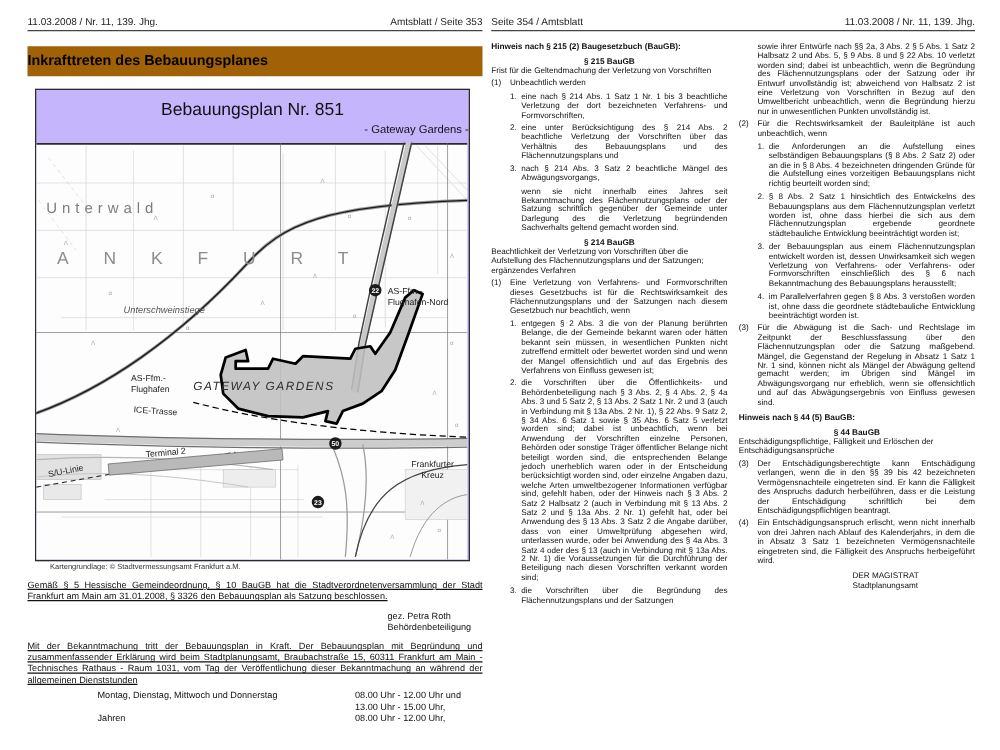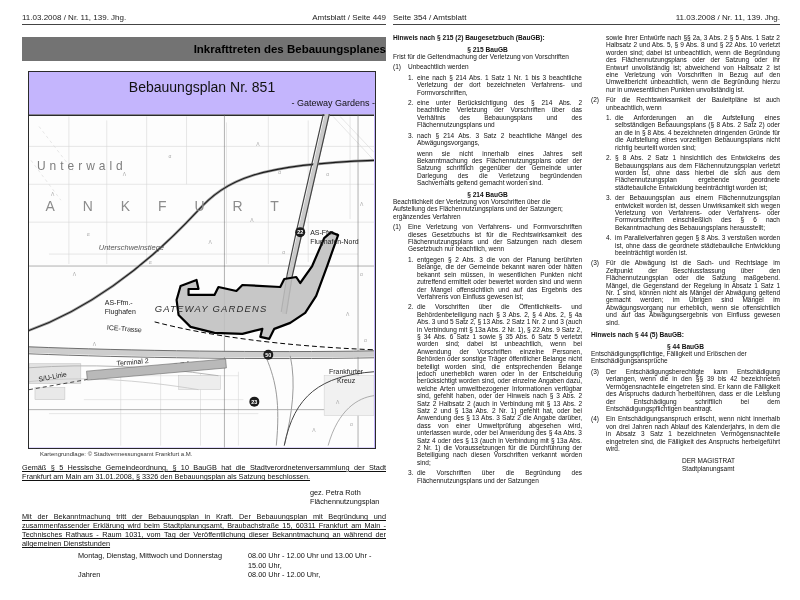--- a/index.html
+++ b/index.html
@@ -8,34 +8,34 @@
     font-family:"Liberation Sans","DejaVu Sans",sans-serif;color:#111;
     position:relative;
   }
   .page{position:absolute;top:0;height:444px;box-sizing:border-box;}
   #page-left{left:0;width:400px;padding:13px 14px 0 22px;}
   #page-right{left:388px;width:400px;padding:13px 8px 0 5px;}
 
   .pg-header{display:flex;justify-content:space-between;align-items:flex-end;
     font-size:8px;color:#222;border-bottom:1px solid #444;padding-bottom:2px;}
 
-  .title-bar{margin-top:12px;background:#737373;text-align:right;
+  .title-bar{margin-top:12px;background:#a16207;text-align:left;
     font-weight:bold;font-size:11.5px;padding:6px 0 6px 0;color:#000;}
 
   .map-box{margin-top:10px;margin-left:6px;width:348px;border:1.4px solid #2b2b2b;box-sizing:border-box;background:#c4b5fd;}
   .map-title{text-align:center;font-size:14px;margin-top:7px;color:#111;}
   .map-subtitle{text-align:right;font-size:9px;margin:3px 0 6px 0;color:#111;}
   .map-svg{display:block;}
 
   .map-caption{font-size:6px;color:#333;margin:2px 0 0 18px;}
 
   .body-text{font-size:7.3px;line-height:1.24;text-align:justify;margin-top:6px;color:#111;text-decoration:underline;}
   .sig-left{font-size:7.3px;line-height:1.24;margin:7px 0 0 288px;}
   .hours{margin:3px 0 0 56px;font-size:7.3px;line-height:1.3;}
-  .hours-row{display:flex;}
+  .hours-row{display:flex;gap:36px;}
   .hours-days{width:170px;flex:none;}
   .hours-times{flex:1;}
 
   .cols{display:flex;gap:9px;margin-top:9px;}
   .col{width:189px;flex:none;font-size:6.5px;line-height:1.14;text-align:justify;
     hyphens:auto;overflow-wrap:break-word;color:#111;}
   .h-bold{font-weight:bold;font-size:6.6px;margin:0 0 3px 0;text-align:left;}
   .h-center{font-weight:bold;font-size:6.6px;text-align:center;margin:4px 0 0 0;}
   .subhead{margin:0 0 3px 0;text-align:left;}
   .np{display:flex;margin:3px 0 0 0;}
@@ -55,21 +55,21 @@
   .t-gg{font-size:9.5px;fill:#2e2e2e;font-style:italic;letter-spacing:1.2px;}
   .t-badge{font-size:5.5px;fill:#fff;font-weight:bold;text-anchor:middle;}
   .t-tree{font-size:5px;fill:#a9a9a9;}
 </style>
 </head>
 <body>
 
 <div class="page" id="page-left">
   <div class="pg-header">
     <span>11.03.2008 / Nr. 11, 139. Jhg.</span>
-    <span>Amtsblatt / Seite 449</span>
+    <span>Amtsblatt / Seite 353</span>
   </div>
 
   <div class="title-bar">Inkrafttreten des Bebauungsplanes</div>
 
   <div class="map-box">
     <div class="map-title">Bebauungsplan Nr. 851</div>
     <div class="map-subtitle">- Gateway Gardens -</div>
 
     <svg class="map-svg" width="345" height="334" viewBox="0 0 346 334" xmlns="http://www.w3.org/2000/svg">
       <rect x="0" y="0" width="346" height="334" fill="#fdfdfd"></rect>
@@ -206,21 +206,21 @@
       </g>
     </svg>
   </div>
 
   <div class="map-caption">Kartengrundlage: © Stadtvermessungsamt Frankfurt a.M.</div>
 
   <div class="body-text">Gemäß § 5 Hessische Gemeindeordnung, § 10 BauGB hat die Stadtverordnetenversammlung der Stadt Frankfurt am Main am 31.01.2008, § 3326 den Bebauungsplan als Satzung beschlossen.</div>
 
   <div class="sig-left">
     <div>gez. Petra Roth</div>
-    <div>Flächennutzungsplan</div>
+    <div>Behördenbeteiligung</div>
   </div>
 
   <div class="body-text">Mit der Bekanntmachung tritt der Bebauungsplan in Kraft. Der Bebauungsplan mit Begründung und zusammenfassender Erklärung wird beim Stadtplanungsamt, Braubachstraße 15, 60311 Frankfurt am Main - Technisches Rathaus - Raum 1031, vom Tag der Veröffentlichung dieser Bekanntmachung an während der allgemeinen Dienststunden</div>
 
   <div class="hours">
     <div class="hours-row">
       <span class="hours-days">Montag, Dienstag, Mittwoch und Donnerstag</span>
       <span class="hours-times">08.00 Uhr - 12.00 Uhr und 13.00 Uhr - 15.00 Uhr,</span>
     </div>
     <div class="hours-row">

